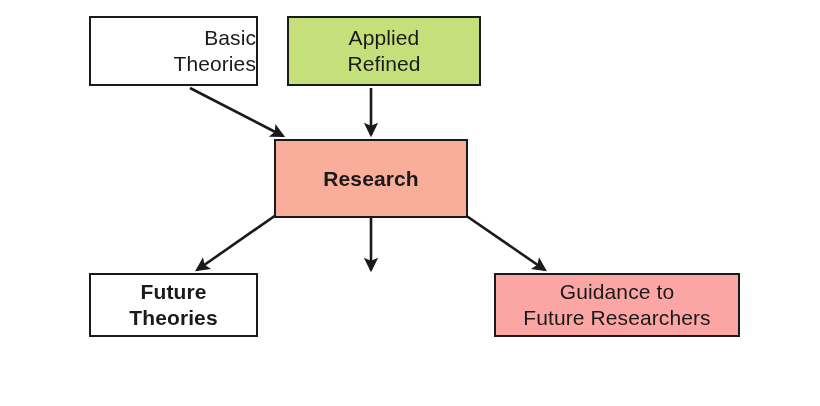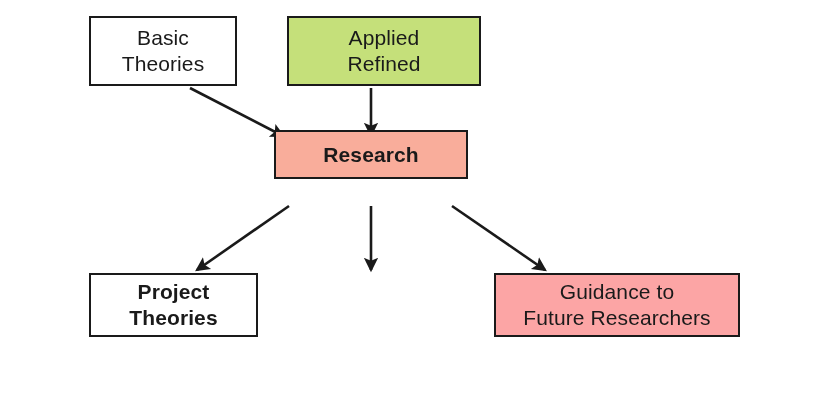--- a/index.html
+++ b/index.html
@@ -53,35 +53,36 @@
     display: block;
     white-space: nowrap;
   }
   .node-bold {
     font-weight: bold;
   }
   
   #node-basic-theories {
     left: 89px;
     top: 16px;
-    width: 148px;
+    width: 169px;
     height: 70px;
+    align-items: flex-end;
   }
   #node-applied-problems {
     left: 287px;
     top: 16px;
     width: 194px;
     height: 70px;
   }
   
   #node-research-project {
     left: 274px;
-    top: 130px;
+    top: 139px;
     width: 194px;
-    height: 49px;
+    height: 79px;
     font-size: 21px;
     gap: 44px;
   }
   
   #node-refined-theories {
     left: 89px;
     top: 273px;
     width: 169px;
     height: 64px;
   }
@@ -146,21 +147,21 @@
     <div class="node-box" id="node-applied-problems" style="background:#c5e07a">
       <span class="line">Applied</span>
       <span class="line">Refined</span>
     </div>
 
     <div class="node-box node-bold" id="node-research-project" style="background:#f9ad9b">
       <span class="line">Research</span>
     </div>
 
     <div class="node-box node-bold" id="node-refined-theories" style="background:#ffffff">
-      <span class="line">Project</span>
+      <span class="line">Future</span>
       <span class="line">Theories</span>
     </div>
 
 
     <div class="node-box" id="node-guidance" style="background:#fca5a5">
       <span class="line">Guidance to</span>
       <span class="line">Future Researchers</span>
     </div>
 
   </div>

